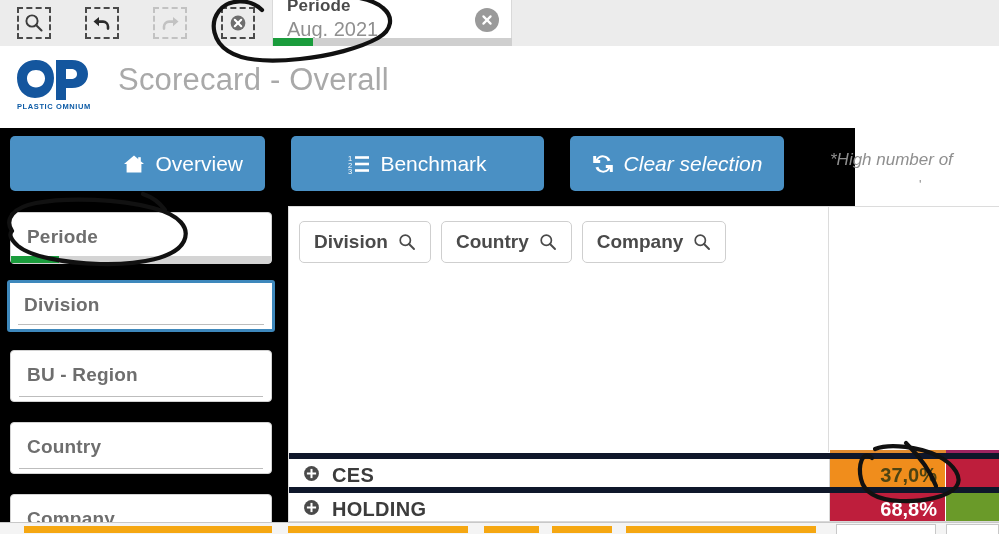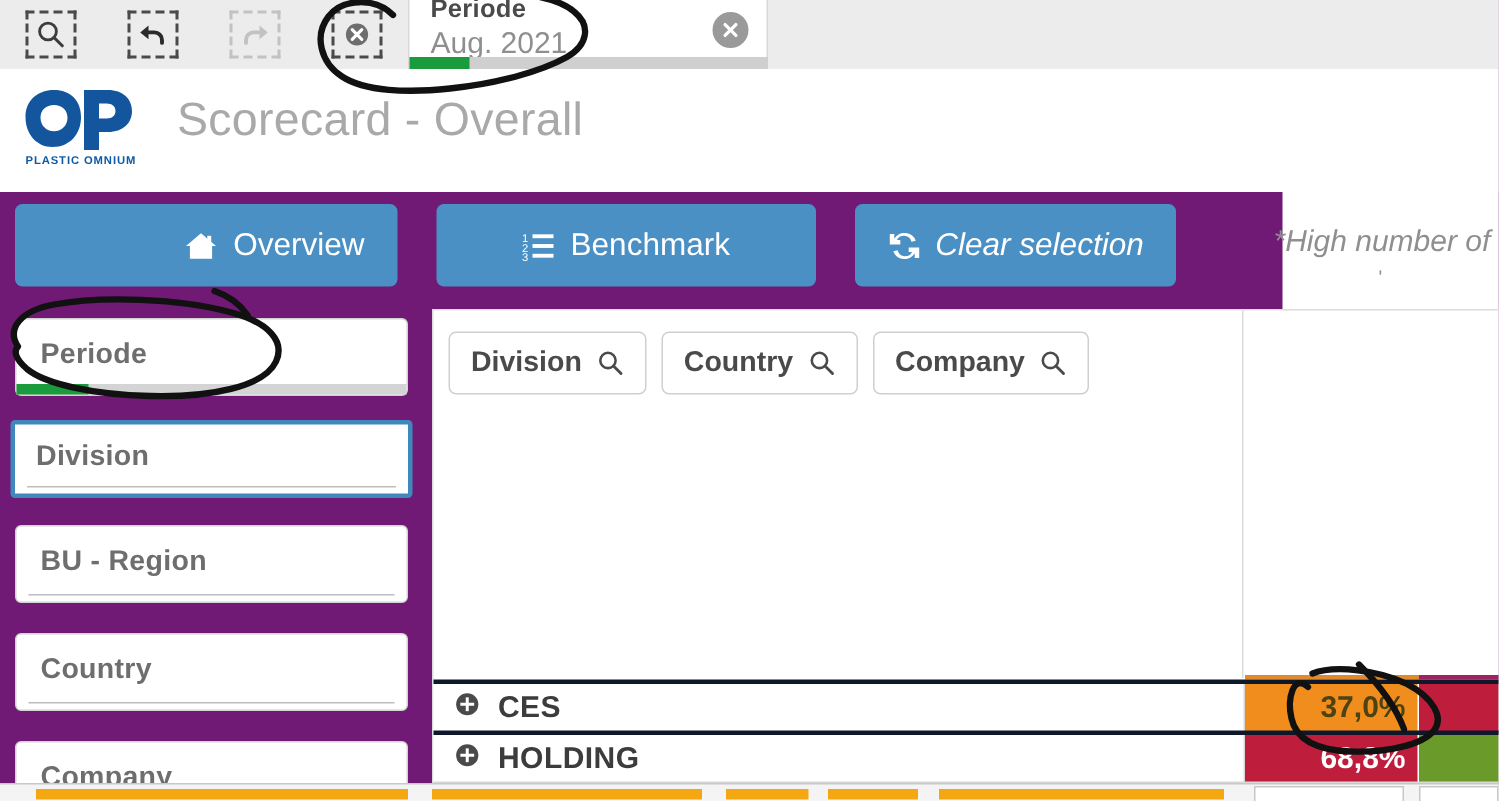--- a/index.html
+++ b/index.html
@@ -5,21 +5,21 @@
   * { box-sizing: border-box; margin: 0; padding: 0; }
   html, body {
     width: 999px; height: 534px;
     overflow: hidden;
     background: #ffffff;
     font-family: "Liberation Sans", sans-serif;
   }
   #app {
     position: relative;
     width: 855px; height: 534px;
-    background: #701a75;
+    background: #000000;
   }
 
   
   .toolbar {
     position: absolute; left: 0; top: 0;
     width: 999px; height: 46px;
     background: #ececec;
     border-bottom: 1px solid #d4d4d4;
   }
   .tb-icons {
@@ -120,22 +120,22 @@
     font-size: 21px;
     padding: 0 22px;
     white-space: nowrap;
   }
   .btn svg { display:block; flex: 0 0 auto; }
   .btn-overview { width: 255px; justify-content: flex-end; }
   .btn-benchmark { width: 253px; }
   .btn-clear { width: 214px; font-style: italic; }
 
   .footnote {
-    position: absolute; left: 849px; top: 150px;
-    font-size: 20px; font-style: italic; color: #8f8f8f;
+    position: absolute; left: 830px; top: 150px;
+    font-size: 17px; font-style: italic; color: #8f8f8f;
     white-space: nowrap;
   }
   .footnote-tick {
     position: absolute; left: 919px; top: 177px;
     font-size: 13px; color: #8f8f8f;
   }
 
   
   .sidebar {
     position: absolute; left: 0; top: 206px;
@@ -233,21 +233,21 @@
     display: flex;
   }
   .meas-underline .u1 { width: 116px; height: 3px; background: #e08a2e; }
   .meas-underline .u2 { width: 54px; height: 3px; background: #9e2461; }
 
   
   .rows { position: absolute; left: 0; top: 246px; width: 711px; }
   .row {
     position: relative;
     height: 34px;
-    border-top: 3px solid #0f172a;
+    border-top: 6px solid #0f172a;
     display: flex;
   }
   .row .rowlabel {
     width: 541px; height: 33px;
     display: flex; align-items: center; gap: 12px;
     padding-left: 14px;
     font-size: 20px; font-weight: bold; color: #3c3c3c;
     letter-spacing: .3px;
     border-right: 1px solid #d8d8d8;
     background: #ffffff;

